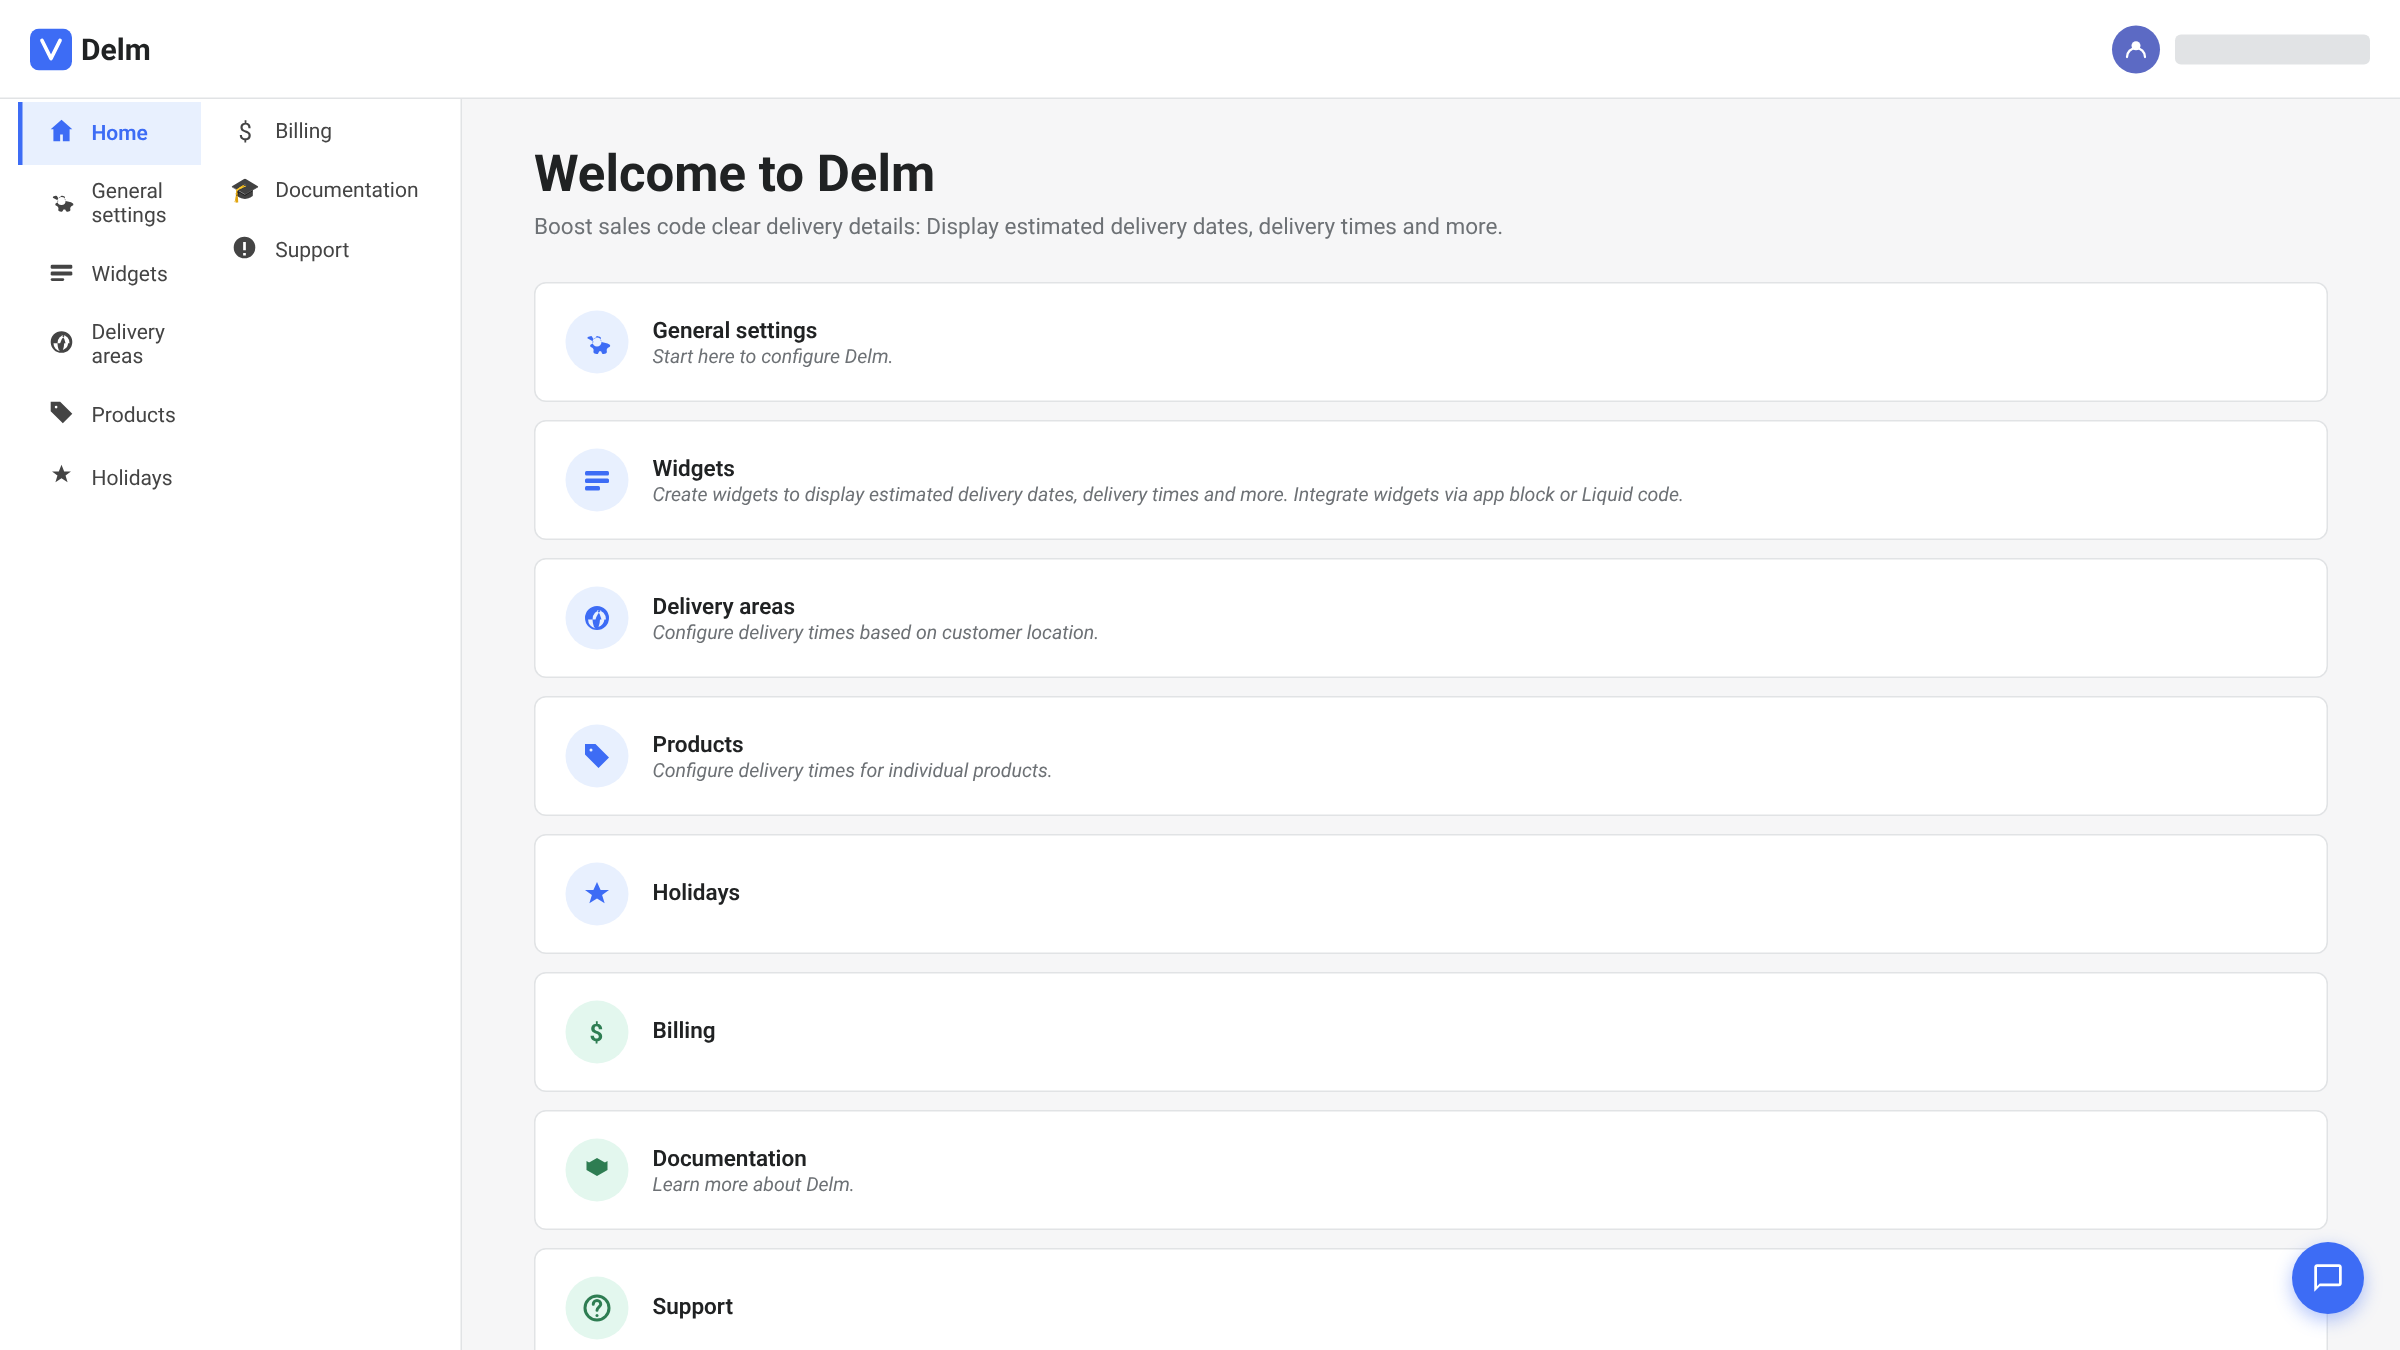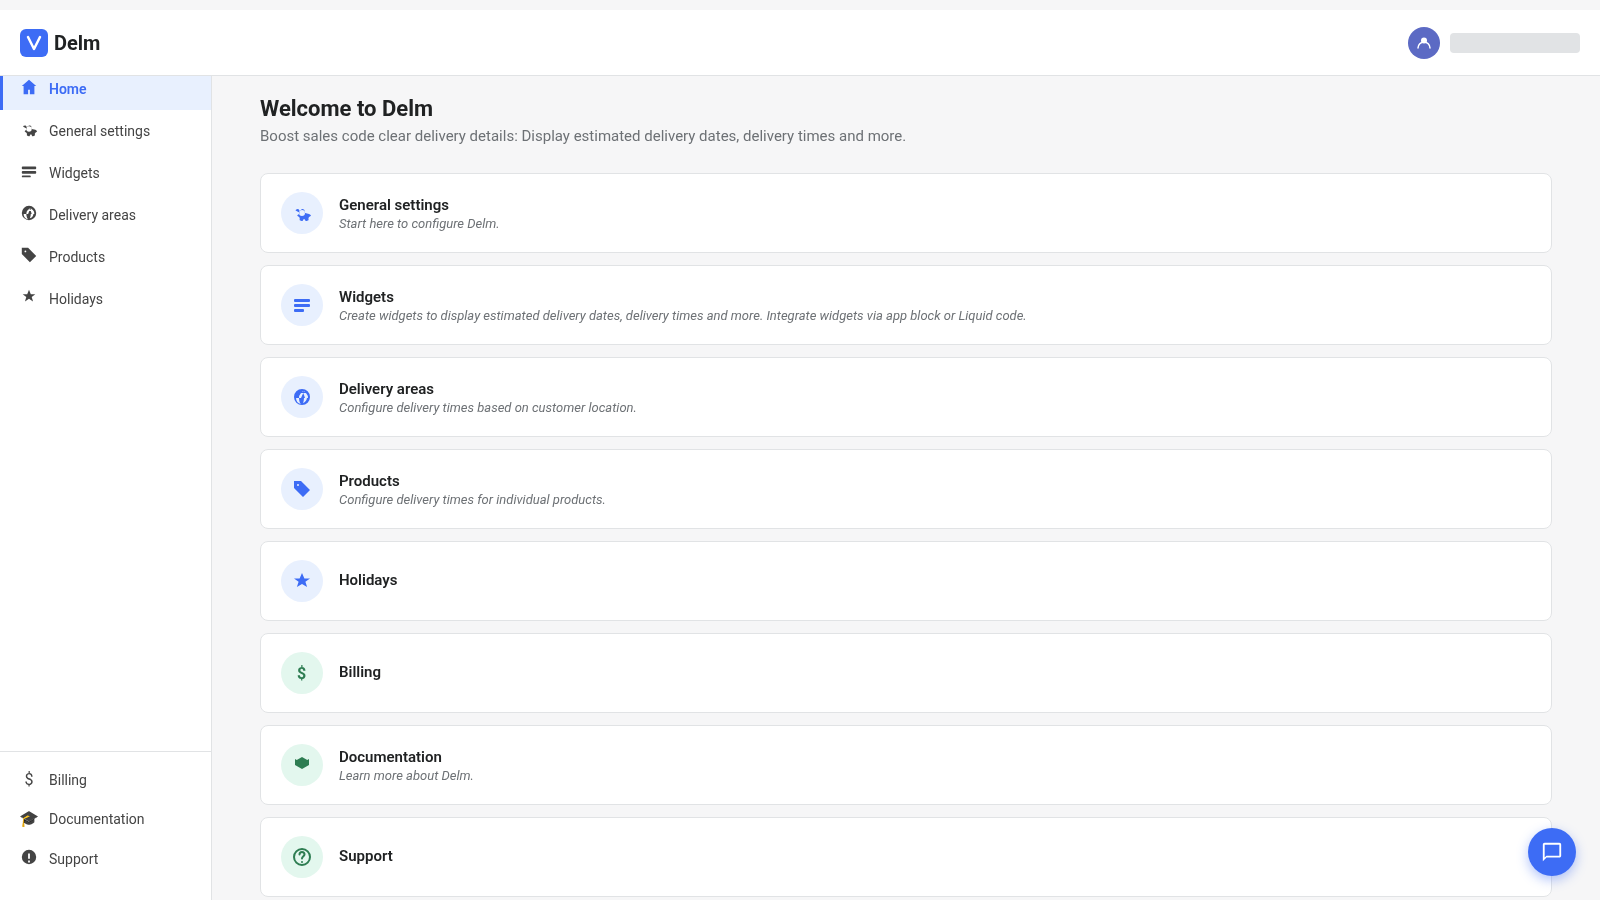--- a/index.html
+++ b/index.html
@@ -10,21 +10,20 @@
       height: 66px;
       background: #fff;
       border-bottom: 1px solid #e1e3e5;
       display: flex;
       align-items: center;
       justify-content: space-between;
       padding: 0 20px;
       position: fixed;
       top: 0; left: 0; right: 0;
       z-index: 100;
-      margin-top: 10px;
     }
     .logo {
       display: flex;
       align-items: center;
       gap: 6px;
       font-size: 20px;
       font-weight: 700;
       color: #202223;
     }
     .logo-icon {
@@ -56,26 +55,26 @@
 
     
     .layout {
       display: flex;
       margin-top: 56px;
       height: calc(900px - 56px);
     }
 
     
     .sidebar {
-      width: 212px;
+      width: 308px;
       background: #fff;
       border-right: 1px solid #e1e3e5;
-      padding: 12px 0;
-      display: flex;
-      flex-direction: column;
+      padding: 12px 12px;
+      display: flex;
+      flex-direction: row;
       flex-shrink: 0;
       overflow-y: auto;
     }
     .sidebar-top { flex: 1; }
     .sidebar-bottom { padding-bottom: 8px; }
 
     .nav-item {
       display: flex;
       align-items: center;
       gap: 10px;
@@ -101,21 +100,21 @@
     .nav-item.active .icon { color: #3d6cf5; }
 
     
     .main {
       flex: 1;
       overflow-y: auto;
       padding: 40px 48px;
     }
 
     .page-title {
-      font-size: 22px;
+      font-size: 34px;
       font-weight: 700;
       color: #202223;
       margin-bottom: 6px;
     }
     .page-subtitle {
       font-size: 15px;
       color: #6d7175;
       margin-bottom: 28px;
     }
 

